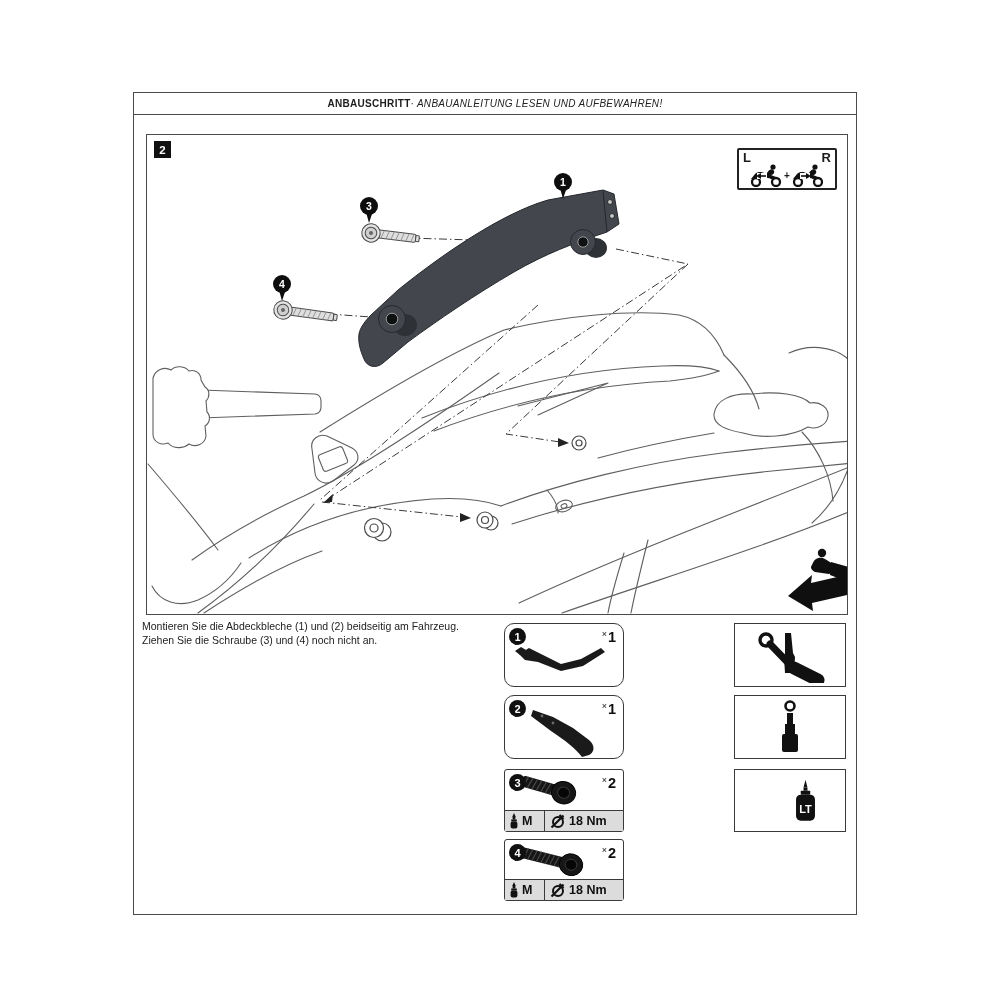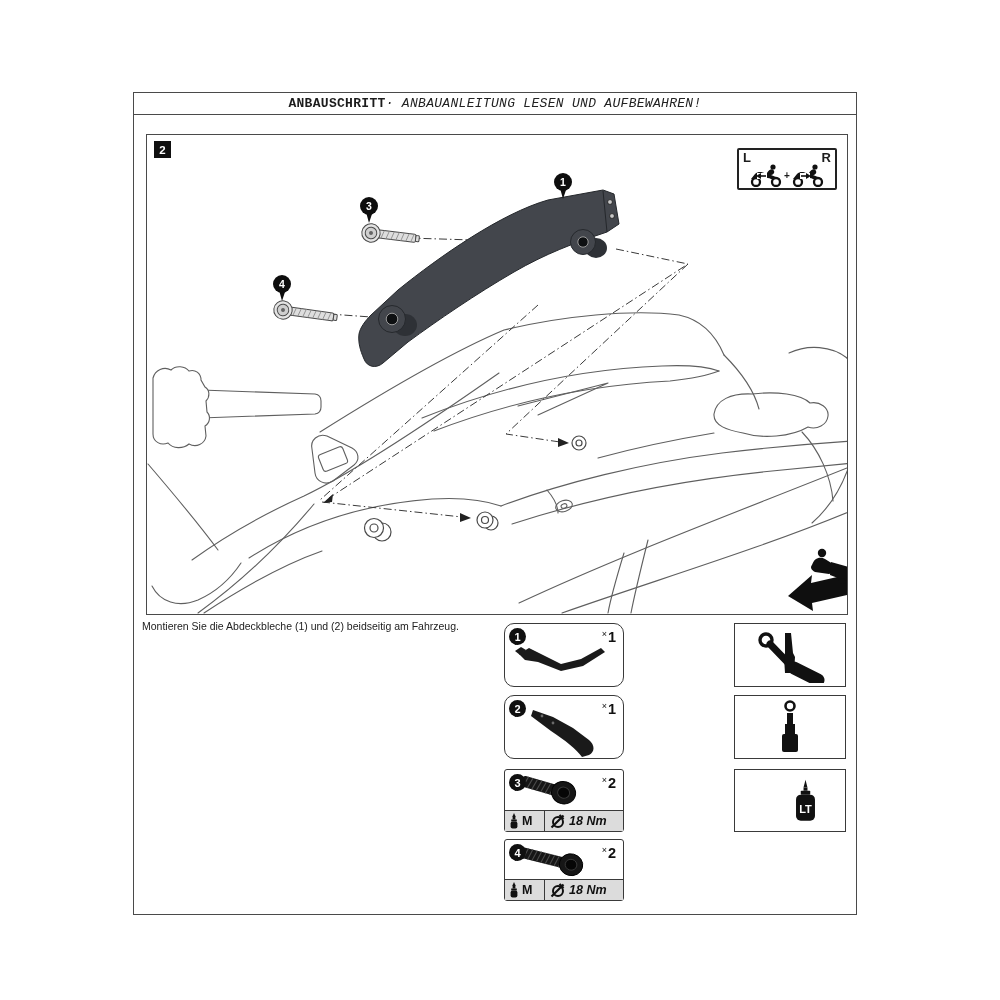--- a/index.html
+++ b/index.html
@@ -2,21 +2,21 @@
 <html><head>
 <meta charset="utf-8">
 <style>
   html,body{margin:0;padding:0;background:#fff;}
   #canvas{position:relative;width:1000px;height:1000px;background:#fff;
           font-family:"Liberation Sans",sans-serif;color:#1c1c1c;overflow:hidden;}
   .page-box{position:absolute;left:133px;top:92px;width:722px;height:821px;
             border:1px solid #4a4a4a;}
   .header-bar{position:absolute;left:0;top:0;width:100%;height:21px;
               border-bottom:1px solid #4a4a4a;display:flex;align-items:center;justify-content:center;
-              font-size:13px;letter-spacing:.3px;white-space:nowrap;font-family:Liberation Mono, monospace;}
+              font-size:10px;letter-spacing:.3px;white-space:nowrap;}
   .header-bar .t-bold{font-weight:700;}
   .header-bar .t-italic{font-style:italic;font-weight:500;margin-left:0;color:#222;}
   .diagram-box{position:absolute;left:12px;top:41px;width:700px;height:479px;
                border:1px solid #4a4a4a;}
   .step-badge{position:absolute;left:7px;top:6px;width:17px;height:17px;background:#101010;
               color:#fff;font-size:11.5px;font-weight:700;display:flex;align-items:center;justify-content:center;}
   .lr-box{position:absolute;left:590px;top:13px;width:96px;height:38px;border:2px solid #222;
           border-radius:2px;background:#fff;}
   .lr-box .lr-l{position:absolute;left:4px;top:0px;font-size:13px;font-weight:700;}
   .lr-box .lr-r{position:absolute;right:4px;top:0px;font-size:13px;font-weight:700;}
@@ -34,21 +34,21 @@
              color:#fff;font-size:11px;font-weight:700;display:flex;align-items:center;justify-content:center;z-index:2;}
   .num-badge::after{content:"";position:absolute;left:2px;bottom:-4px;border:4px solid transparent;border-top-color:#101010;transform:rotate(30deg);}
   .qty{position:absolute;top:4px;right:7px;font-weight:700;color:#111;z-index:2;}
   .qty .x{font-size:9px;vertical-align:5px;margin-right:1px;font-weight:400;}
   .qty .n{font-size:14.5px;}
   .part-art{position:absolute;left:0;top:0;width:100%;height:100%;}
   .spec-bar{position:absolute;left:0;bottom:0;width:100%;height:21px;background:#dcdcdc;
             border-top:1.5px solid #3a3a3a;display:flex;box-sizing:border-box;}
   .spec-cell{display:flex;align-items:center;gap:3px;padding-left:4px;font-size:12.5px;font-weight:700;color:#111;}
   .spec-cell.lock{width:40px;border-right:1.5px solid #3a3a3a;box-sizing:border-box;}
-  .spec-cell.torque{flex:1;font-style:italic;}
+  .spec-cell.torque{flex:1;}
   .tools-col{position:absolute;left:600px;top:0;width:112px;}
   .tool-box{position:absolute;left:0;width:112px;height:64px;background:#fff;border:1.5px solid #3a3a3a;
             box-sizing:border-box;display:flex;align-items:center;justify-content:center;}
   svg text{font-family:"Liberation Sans",sans-serif;}
 </style>
 </head>
 <body>
 
 <div id="canvas">
   <div class="page-box">
@@ -220,20 +220,21 @@
             <rect x="9" y="11" width="10" height="6" fill="#fff"></rect>
             <path d="M10,14 H17" stroke="#111" stroke-width="1.6"></path>
             <polygon points="20,14 15,11 15,17" fill="#111"></polygon>
           </svg>
         </div>
       </div>
     </div>
 
     <div class="instructions">
       <div>Montieren Sie die Abdeckbleche (1) und (2) beidseitig am Fahrzeug.</div>
+      <div>Ziehen Sie die Schraube (3) und (4) noch nicht an.</div>
     </div>
 
     <div class="parts-col">
 
       <div class="part-box rounded" style="top:530px;height:64px;">
         <span class="num-badge">1</span>
         <span class="qty"><span class="x">×</span><span class="n">1</span></span>
         <svg class="part-art" viewBox="0 0 118 62">
           <path d="M10,27 L16,23 L21,26 L15,31 Z" fill="#1a1a1a"></path>
           <path d="M14,30 L24,24 L34,29 L56,40 L76,35 L96,24 L100,28 L78,42 L56,47 L33,38 L20,36 Z" fill="#1a1a1a"></path>

